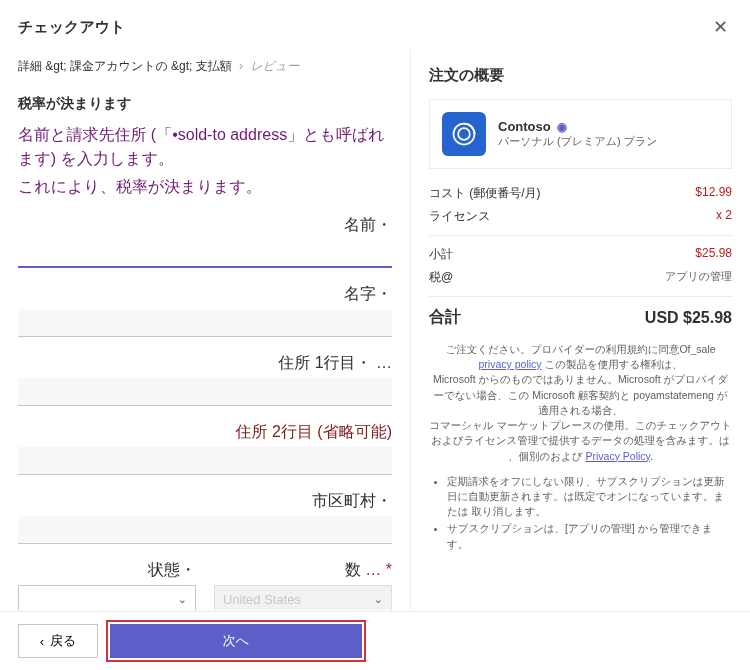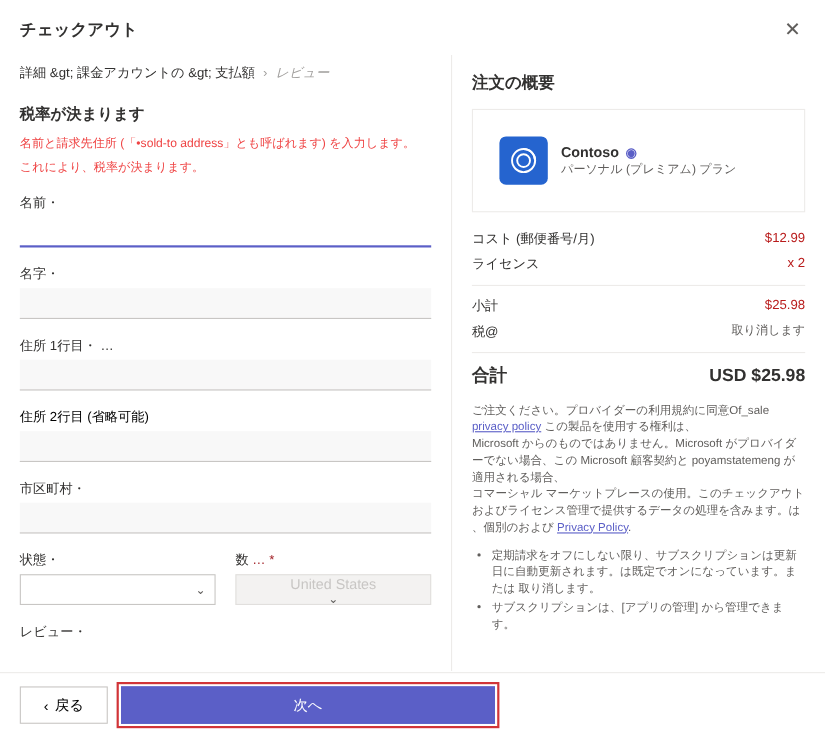--- a/index.html
+++ b/index.html
@@ -43,28 +43,29 @@
     color: #323130;
     padding: 8px 0 14px 0;
   }
   .breadcrumb .sep { color:#a19f9d; margin: 0 4px; }
   .breadcrumb .muted { color:#a19f9d;font-style:italic; }
   .section-title {
     font-size: 14px;
     font-weight: 600;
     margin: 6px 0 10px 0;
   }
-  .help-text { font-size: 11px; color:#ef4444; line-height:1.5; margin-bottom:4px;}
+  .help-text { font-size: 16px; color:#701a75; line-height:1.5; margin-bottom:4px;}
   .field-label {
-    font-size: 12px;
+    font-size: 16px;
     color:#323130;
     margin-top: 16px;
     display:block;
-  }
-  .opt { color:#000000; }
+    text-align:right;
+  }
+  .opt { color:#7f1d1d; }
   .dot::after { content:"・"; color:#323130; }
   .text-input {
     width: 100%;
     height: 28px;
     border: none;
     border-bottom: 1px solid #c8c6c4;
     background: #f8f8f8;
     padding: 4px 6px;
     font-size: 13px;
     margin-top: 4px;
@@ -104,53 +105,53 @@
     font-size:13px;
     border:1px solid #c8c6c4;
     background:#fff;
     cursor:pointer;
     display:flex;
     align-items:center;
     justify-content:center;
   }
   .btn-back { width:80px; gap:6px; }
   .btn-next {
-    width:340px;
+    width:252px;
     background:#5b5fc7;
     color:#fff;
     border:1px solid #5b5fc7;
     outline:2px solid #d13438;
     outline-offset:2px;
   }
   
   .summary-title { font-size:15px; font-weight:600; margin-bottom:14px;}
   .product-card {
     border:1px solid #edebe9;
-    padding:24px;
+    padding:12px;
     display:flex;
     gap:12px;
     align-items:center;
     margin-bottom:16px;
   }
   .product-logo {
     width:44px;height:44px;border-radius:6px;
     background:#2564cf;
     display:flex;align-items:center;justify-content:center;
   }
   .product-logo svg{width:28px;height:28px;}
   .product-name { font-size:13px; font-weight:600; display:flex;align-items:center;gap:6px;}
   .verified { color:#5b5fc7; font-size:12px; }
   .product-sub { font-size:11px; color:#605e5c;}
   .kv { display:flex; justify-content:space-between; font-size:12px; margin:6px 0;}
   .kv .v { color:#b91c1c; }
   .hr { border-top:1px solid #edebe9; margin:10px 0;}
   .total-row { display:flex;justify-content:space-between;align-items:center;margin:6px 0 14px 0;gap:44px;}
   .total-row .lab{font-size:16px;font-weight:600;}
   .total-row .val{font-size:16px;font-weight:600;}
-  .legal { font-size:10.5px; color:#605e5c; line-height:1.45; }
+  .legal { font-size:10.5px; color:#605e5c; line-height:1.45;text-align:center; }
   .legal a { color:#5b5fc7; text-decoration:underline; cursor:pointer;}
   .sub-about { font-size:11px; margin-top:10px;}
   .sub-about ul { padding-left:18px; margin-top:4px;}
   .sub-about li { font-size:10.5px; color:#605e5c; line-height:1.45; margin-bottom:2px;}
   .tax-note { font-size:11px; color:#605e5c;}
 </style>
 </head>
 <body>
 
 <div class="header">
@@ -190,21 +191,21 @@
     <div class="row2">
       <div>
         <label class="field-label dot">状態</label>
         <div class="select">
           <span></span>
           <span class="chev">⌄</span>
         </div>
       </div>
       <div>
         <label class="field-label"><span>数</span> <span style="color:#a4262c">… *</span></label>
-        <div class="select" style="background:#f3f2f1;border-color:#e1dfdd;flex-direction:column;">
+        <div class="select" style="background:#f3f2f1;border-color:#e1dfdd;">
           <span class="ph">United States</span>
           <span class="chev">⌄</span>
         </div>
       </div>
     </div>
 
     <label class="field-label dot">レビュー</label>
   </div>
 
   <div class="right">
@@ -235,21 +236,21 @@
       <span>ライセンス</span>
       <span class="v">x 2</span>
     </div>
     <div class="hr"></div>
     <div class="kv">
       <span>小計</span>
       <span class="v">$25.98</span>
     </div>
     <div class="kv">
       <span>税@</span>
-      <span class="tax-note">取り消します</span>
+      <span class="tax-note">アプリの管理</span>
     </div>
     <div class="hr"></div>
     <div class="total-row">
       <span class="lab">合計</span>
       <span class="val">USD $25.98</span>
     </div>
 
     <div class="legal">
       <span>ご注文ください。プロバイダーの利用規約に同意Of_sale</span><br>
       <a>privacy policy</a><span> この製品を使用する権利は、</span><br>

